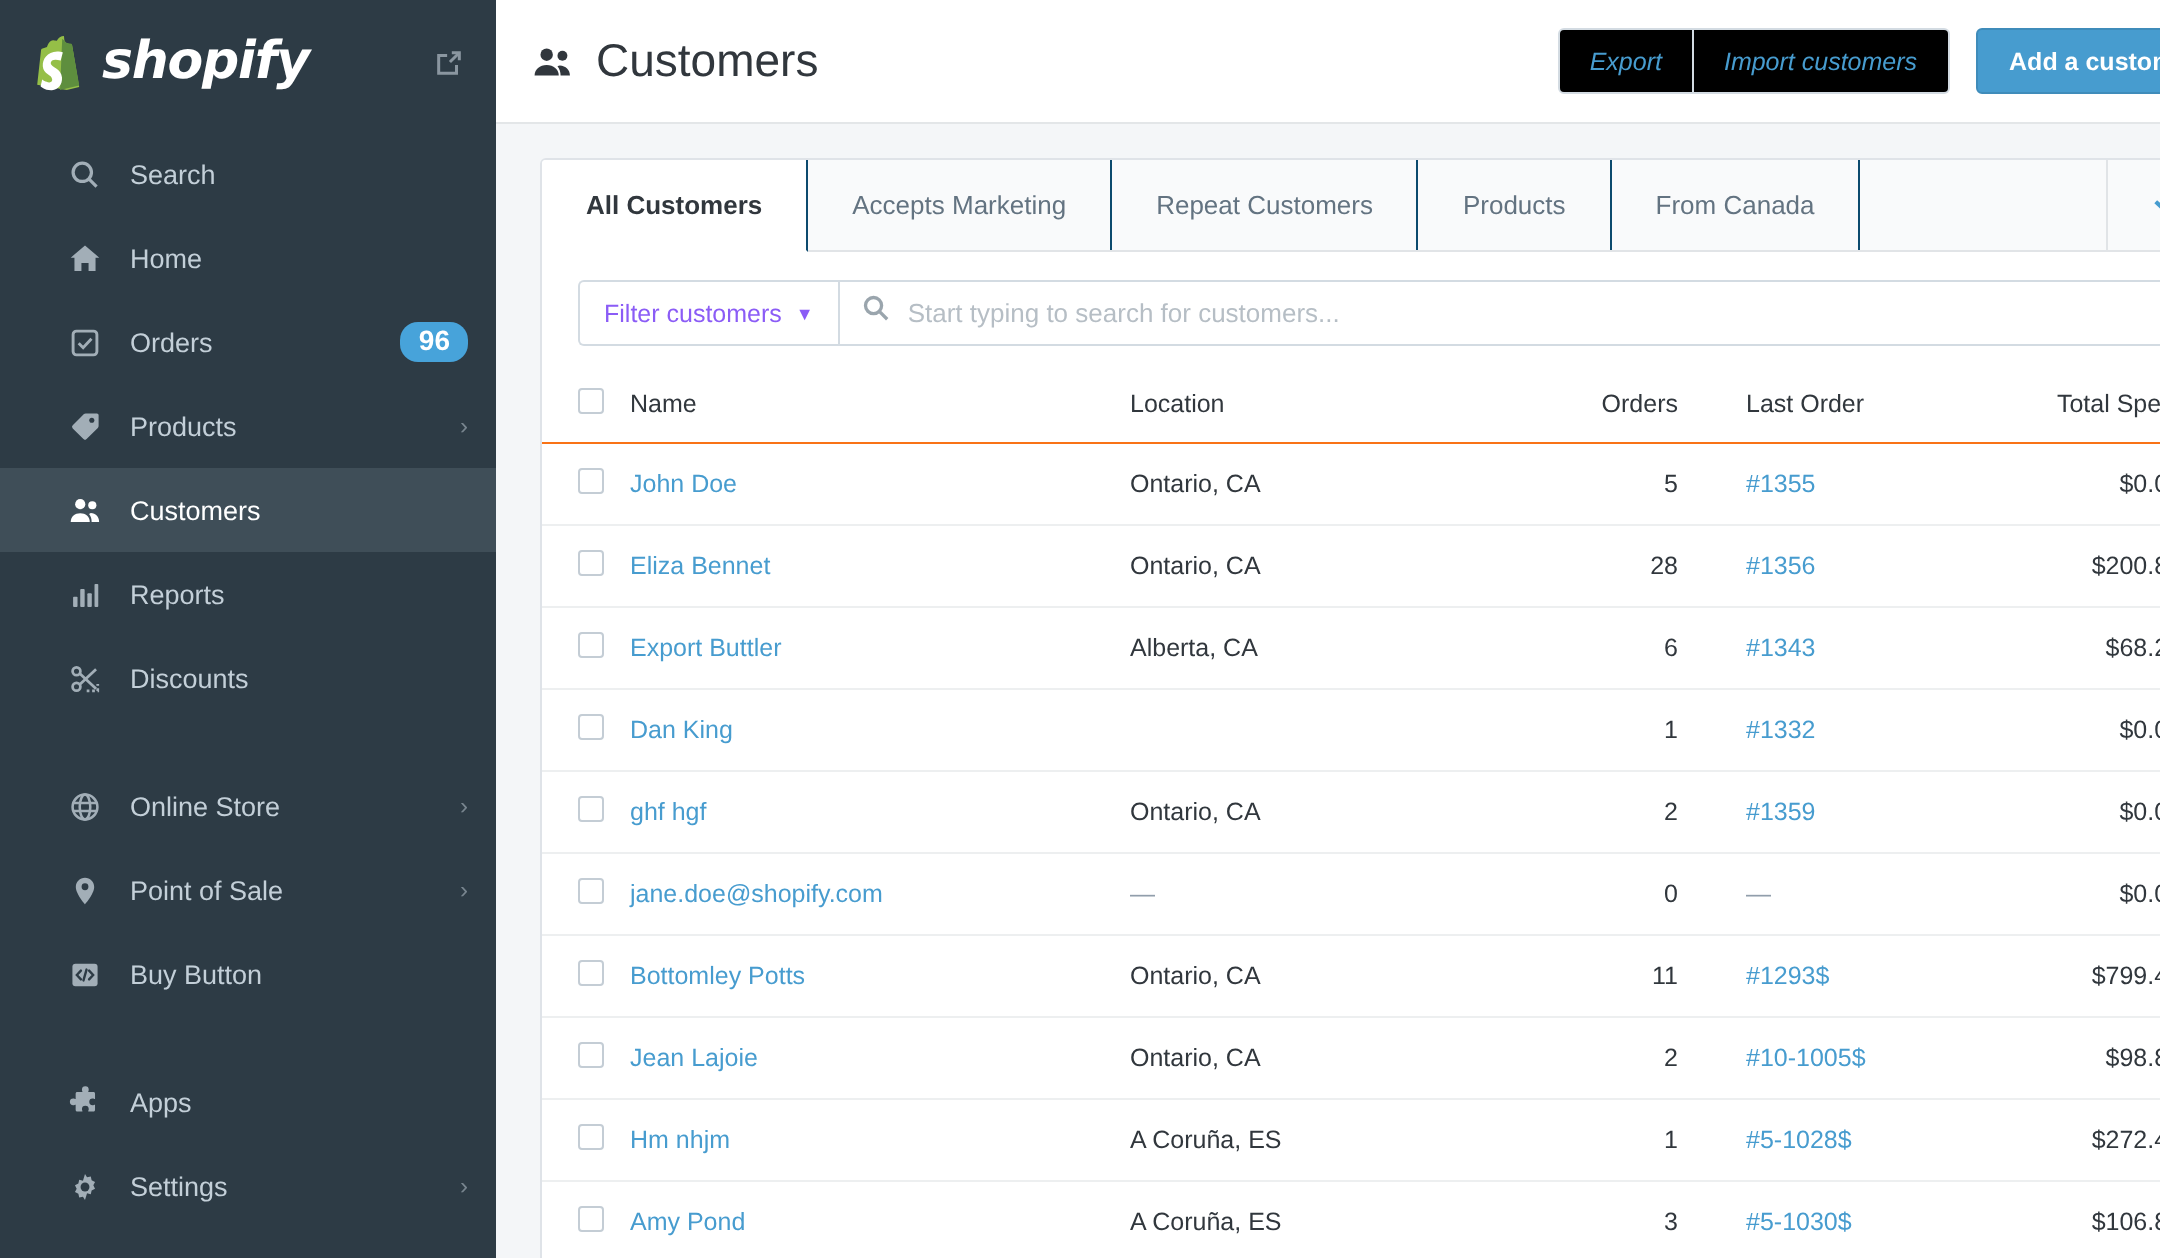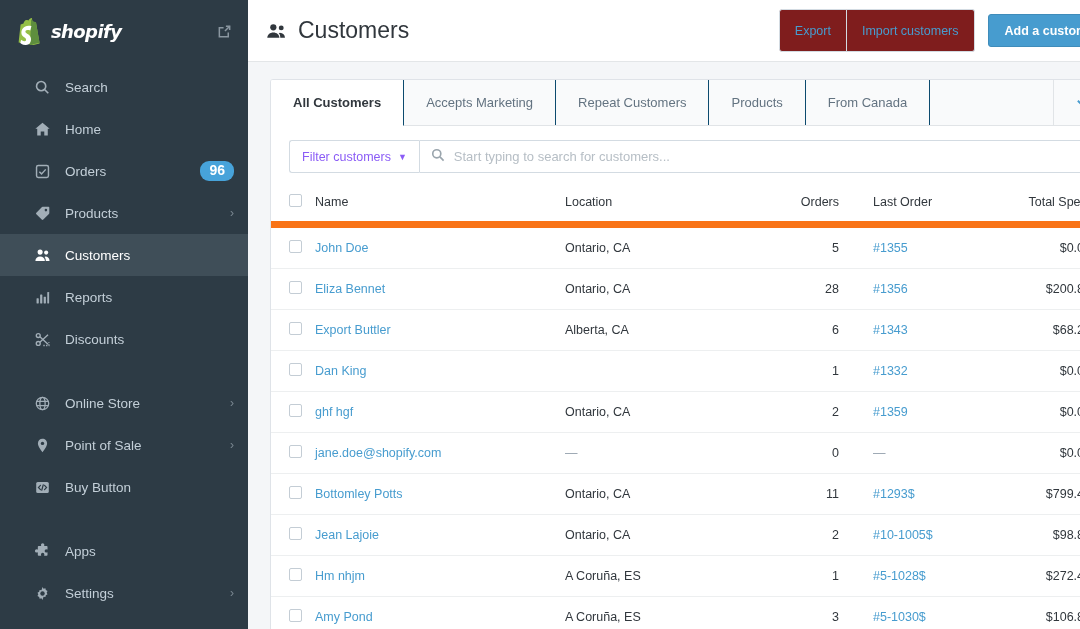--- a/index.html
+++ b/index.html
@@ -16,21 +16,21 @@
     width: 248px; height: 629px; flex: 0 0 248px;
     background: #2d3b45; position: relative;
   }
   .brand {
     height: 62px; display: flex; align-items: center;
     padding: 0 16px 0 18px; background: #2d3b45;
   }
   .brand-logo { width: 26px; height: 30px; flex: 0 0 26px; position: relative; }
   .brand-logo svg { display: block; }
   .brand-word {
-    color: #fff; font-size: 18px; font-weight: bold;
+    color: #fff; font-size: 26px; font-weight: bold;
     font-style: italic; letter-spacing: -0.6px; margin-left: 7px;
     font-family: "DejaVu Sans", sans-serif;
   }
   .brand-ext { margin-left: auto; opacity: .62; display: flex; }
 
   .nav { padding-top: 4px; }
   .nav-item {
     height: 42px; display: flex; align-items: center;
     padding: 0 14px 0 32px; color: #c3cfd8; font-size: 13.5px;
     position: relative; cursor: pointer;
@@ -57,23 +57,23 @@
     padding: 0 18px 0 18px; border-bottom: 1px solid #e3e6e8;
   }
   .page-title-wrap { display: flex; align-items: center; }
   .page-title-icon { display: flex; align-items: center; margin-right: 10px; }
   .page-title {
     font-size: 23px; color: #31373d; font-weight: normal;
     font-family: "Liberation Sans", sans-serif;
   }
   .top-actions { margin-left: auto; display: flex; align-items: center; }
   .btn {
-    height: 43px; border: 1px solid #d3dbe2; background: #7f1d1d;
+    height: 33px; border: 1px solid #d3dbe2; background: #000000;
     color: #479ccf; font-size: 12.5px; padding: 0 15px; cursor: pointer;
-    display: flex; align-items: center; white-space: nowrap;
+    display: flex; align-items: center; white-space: nowrap; font-style: italic;
   }
   .btn-group { display: flex; }
   .btn-group .btn:first-child { border-radius: 3px 0 0 3px; }
   .btn-group .btn:last-child { border-radius: 0 3px 3px 0; border-left: none; }
   .btn-primary {
     height: 33px; background: #479ccf; border: 1px solid #3f8cba;
     border-radius: 3px; color: #fff; font-size: 12.5px; font-weight: bold;
     padding: 0 16px; margin-left: 13px; cursor: pointer;
     display: flex; align-items: center; white-space: nowrap;
   }
@@ -118,21 +118,21 @@
     color: #31373d; margin-left: 9px; background: transparent;
     font-family: "Liberation Sans", sans-serif;
   }
   .search-box input::placeholder { color: #b6bec5; }
 
   
   table { width: 100%; border-collapse: collapse; table-layout: fixed; }
   thead th {
     font-size: 12.5px; color: #31373d; font-weight: normal;
     text-align: left; padding: 9px 0 11px 0;
-    border-bottom: 7px solid #f97316;
+    border-bottom: 1px solid #f97316;
   }
   tbody td {
     font-size: 12.5px; padding: 12px 0 12px 0;
     border-bottom: 1px solid #edeff0; color: #31373d;
   }
   .col-chk   { width: 44px; padding-left: 18px !important; }
   .col-name  { width: 250px; }
   .col-loc   { width: 178px; }
   .col-ord   { width: 96px; text-align: right; }
   .col-last  { width: 130px; padding-left: 34px !important; }

